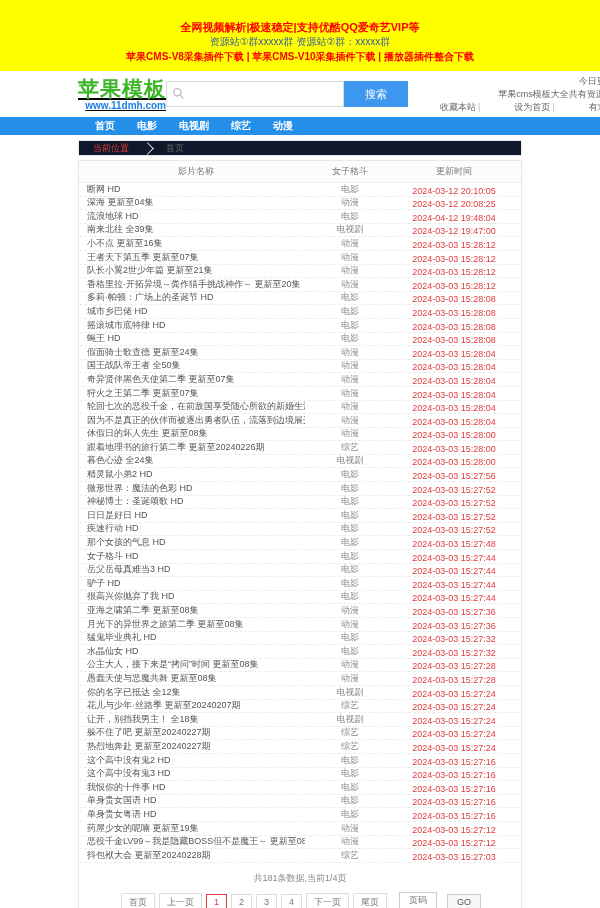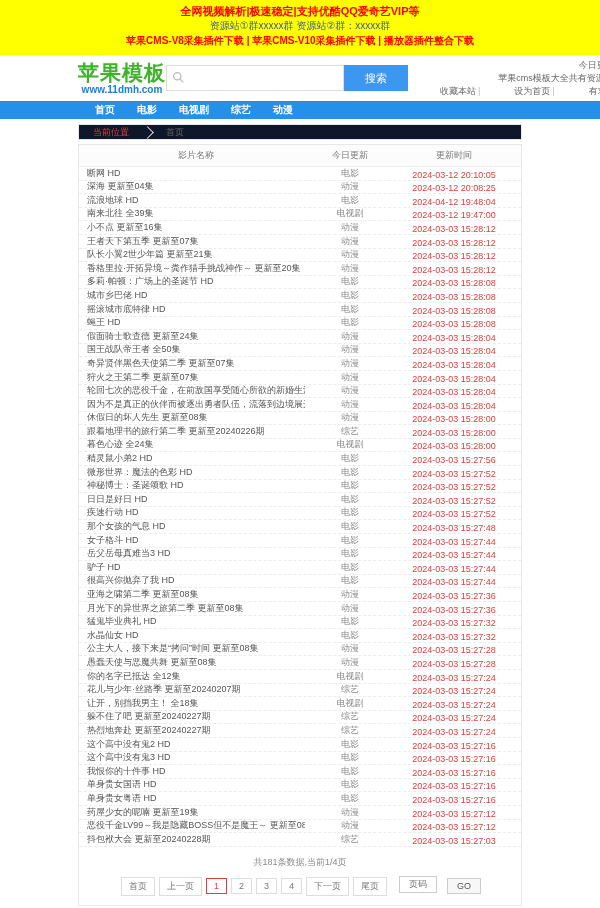--- a/index.html
+++ b/index.html
@@ -1,26 +1,26 @@
 <!DOCTYPE html>
 <html><head>
 <meta charset="utf-8">
 <style>
   * { box-sizing: border-box; margin: 0; padding: 0; }
   html,body { width: 600px; background:#ffffff; font-family:"Liberation Sans","DejaVu Sans",sans-serif; }
 
   
-  .banner { background:#ffff00; text-align:center; padding:4px 0 7px; }
+  .banner { background:#ffff00; text-align:center; padding:20px 0 7px; }
   .banner-l1 { color:#ff0000; font-weight:bold; font-size:11px; line-height:15px; }
   .banner-l2 { color:#3b5aa0; font-size:10px; line-height:14px; }
   .banner-l3 { color:#ff0000; font-weight:bold; font-size:10px; line-height:15px; }
 
   
   .header { background:#fff; height:46px; display:flex; align-items:center; justify-content:space-between; padding:2px 78px; }
-  .logo { text-align:center; line-height:1.1; }
+  .logo { text-align:right; line-height:1.1;text-decoration:underline; }
   .logo-title { color:#3cb528; font-size:21px; font-weight:bold; letter-spacing:1px; white-space:nowrap; }
   .logo-sub { color:#1a7fe0; font-size:10px; font-weight:bold; }
   .search { display:flex; align-items:center; }
   .search-box { position:relative; }
   .search-input { width:178px; height:26px; border:1px solid #ddd; font-size:10px; padding:0 6px 0 24px; outline:none; color:#666; }
   .search-icon { position:absolute; left:6px; top:6px; width:13px; height:13px; }
   .search-btn { width:64px; height:26px; background:#3e97ef; color:#fff; border:none; font-size:11px; cursor:pointer; }
   .stats { font-size:9px; color:#666; text-align:right; line-height:13px; white-space:nowrap; }
   .stats .red { color:#ff0000; font-weight:bold; }
   .stats a { color:#666; text-decoration:none;margin-left:32px; }
@@ -102,21 +102,21 @@
 
 <div class="crumb-bar">
   <span class="crumb-tag">当前位置</span>
   <span class="crumb-arrow"></span>
   <a class="crumb-cur" href="#">首页</a>
 </div>
 
 <div class="main">
   <div class="thead">
     <div class="th-name">影片名称</div>
-    <div class="th-cat">今日更新</div>
+    <div class="th-cat">女子格斗</div>
     <div class="th-time">更新时间</div>
   </div>
   <div id="tbody">
       <div class="tr">
         <a class="td-name" href="#">断网 HD</a>
         <a class="td-cat" href="#">电影</a>
         <div class="td-time">2024-03-12 20:10:05</div>
       </div>
       <div class="tr">
         <a class="td-name" href="#">深海 更新至04集</a>

